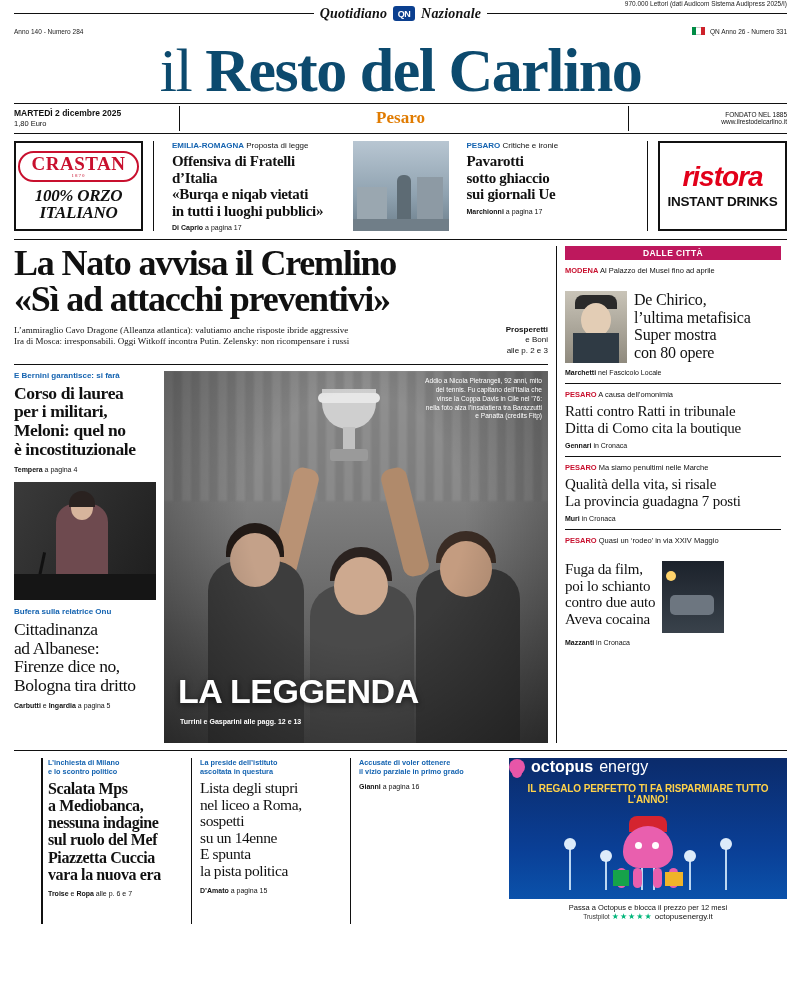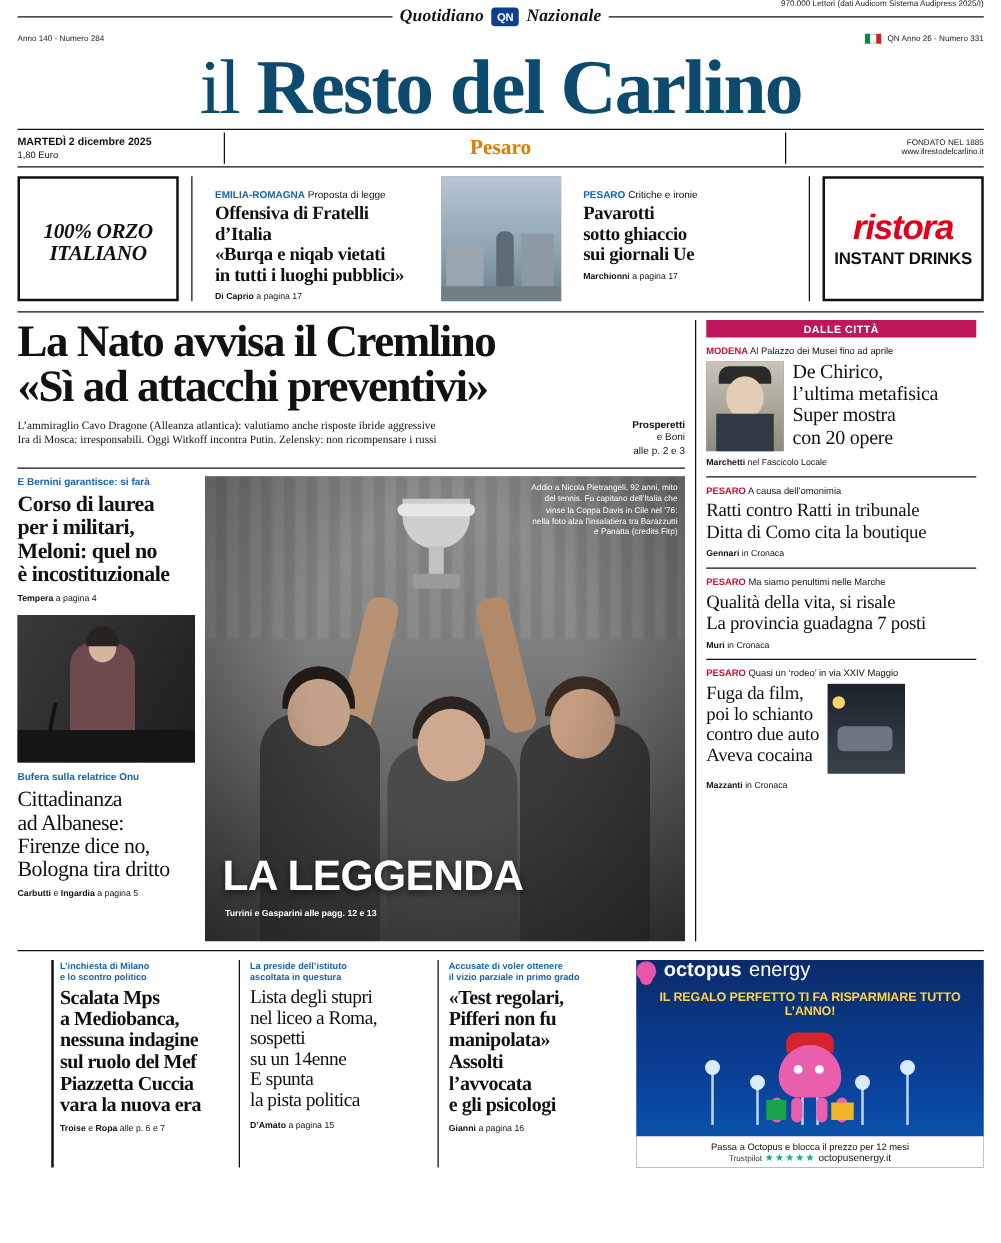--- a/index.html
+++ b/index.html
@@ -94,21 +94,21 @@
   }
   .ristora {
     color: #e2001a; font-family: "Liberation Sans", sans-serif; font-weight: bold; font-style: italic;
     font-size: 28px; line-height: 1; letter-spacing: -1px;
   }
   .ristora-sub {
     font-family: "Liberation Sans", sans-serif; font-weight: bold; font-size: 13.5px;
     letter-spacing: -.2px; margin-top: 3px; color: #111;
   }
 
-  .promo-item { flex: 1; padding: 0 8px; margin-top: 10px; }
+  .promo-item { flex: 1; padding: 0 8px; }
   .promo-sep { width: 1px; background: #111; }
   .kicker { font-family: "Liberation Sans", sans-serif; font-size: 8px; font-weight: bold; }
   .kicker .loc { color: #1463b0; }
   .kicker .rest { color: #111; font-weight: normal; }
   .promo-title {
     font-family: "Liberation Serif", serif; font-weight: bold; font-size: 15px;
     line-height: 1.1; margin-top: 3px; letter-spacing: -.3px;
   }
   .byline { font-family: "Liberation Sans", sans-serif; font-size: 7px; margin-top: 5px; }
   .byline b { font-weight: bold; }
@@ -199,21 +199,21 @@
   }
 
   
   .dalle-bar {
     background: #be185d; color: #fff; font-family: "Liberation Sans", sans-serif; font-weight: bold;
     font-size: 8.5px; text-align: center; padding: 2px 0; letter-spacing: .4px; width: 100%;
   }
   .rc-kicker { font-family: "Liberation Sans", sans-serif; font-size: 7.5px; font-weight: bold; margin-top: 6px; }
   .rc-kicker .loc { color: #c8102e; }
   .rc-kicker .rest { color: #111; font-weight: normal; }
-  .rc-row { display: flex; gap: 7px; margin-top: 4px; }
+  .rc-row { display: flex; gap: 7px; margin-top: 16px; }
   .rc-thumb { width: 62px; height: 72px; background: #8c8c8c; position: relative; overflow: hidden; flex: none; }
   .rc-thumb .f { position:absolute; inset:0; background: linear-gradient(#c9c4b8,#8f8a7e); }
   .rc-thumb .face { position:absolute; left:16px; top:12px; width:30px; height:34px; border-radius:50%; background:#e3cdb5;}
   .rc-thumb .body { position:absolute; left:8px; top:42px; width:46px; height:32px; background:#2f3a44;}
   .rc-thumb .hat { position:absolute; left:10px; top:4px; width:42px; height:14px; background:#2a2a2a; border-radius:8px 8px 0 0;}
   .rc-title {
     font-family: "Liberation Serif", serif; font-size: 15px; line-height: 1.1; letter-spacing: -.2px;
   }
   .rc-title.big { font-size: 16px; }
   .rc-byline { font-family: "Liberation Sans", sans-serif; font-size: 7px; margin-top: 6px; }
@@ -317,20 +317,24 @@
     <div class="right">
       <div>FONDATO NEL 1885</div>
       <div>www.ilrestodelcarlino.it</div>
     </div>
   </div>
 
   <div class="hrule"></div>
 
   <div class="promorow">
     <div class="adbox">
+      <div class="crastan-logo">
+        <span>CRASTAN</span>
+        <small>1870</small>
+      </div>
       <div class="crastan-sub">
         <div>100% ORZO</div>
         <div>ITALIANO</div>
       </div>
     </div>
 
     <div class="promo-sep"></div>
 
     <div class="promo-item">
       <div class="kicker">
@@ -481,21 +485,21 @@
           <div class="rc-thumb">
             <div class="f"></div>
               <div class="hat"></div>
               <div class="face"></div>
               <div class="body"></div>
           </div>
           <div class="rc-title big">
             <div>De Chirico,</div>
             <div>l’ultima metafisica</div>
             <div>Super mostra</div>
-            <div>con 20 opere</div>
+            <div>con 80 opere</div>
           </div>
         </div>
         <div class="rc-byline">
           <b>Marchetti</b><span> nel Fascicolo Locale</span>
         </div>
       </div>
 
       <div class="rc-sep"></div>
 
       <div>
@@ -593,28 +597,20 @@
         <b>D’Amato</b><span> a pagina 15</span>
       </div>
     </div>
 
     <div class="bsep"></div>
 
     <div class="bcol">
       <div class="b-kicker">
         <div>Accusate di voler ottenere</div>
         <div>il vizio parziale in primo grado</div>
-      </div>
-      <div class="b-title">
-        <div>«Test regolari,</div>
-        <div>Pifferi non fu</div>
-        <div>manipolata»</div>
-        <div>Assolti</div>
-        <div>l’avvocata</div>
-        <div>e gli psicologi</div>
       </div>
       <div class="b-byline">
         <b>Gianni</b><span> a pagina 16</span>
       </div>
     </div>
 
     <div class="octo">
       <div class="octo-logo">
         <span class="mark"></span>
         <b>octopus</b>

